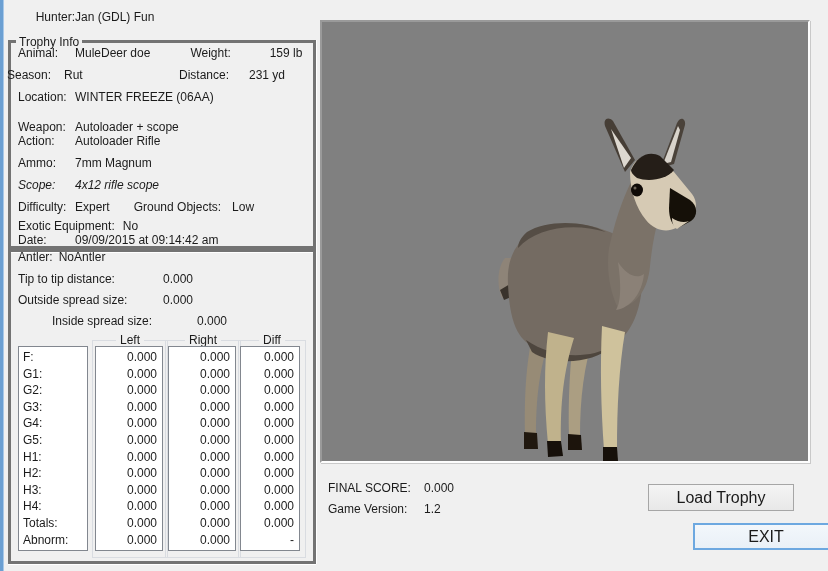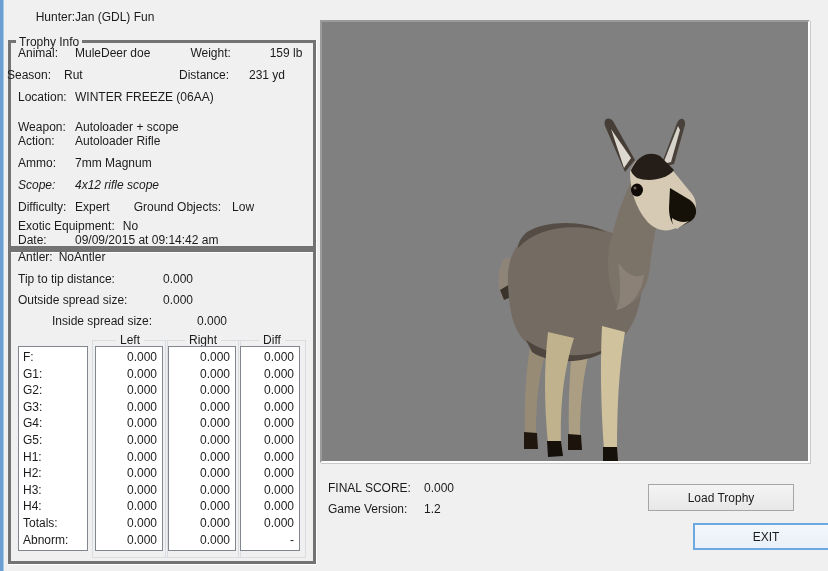--- a/index.html
+++ b/index.html
@@ -42,21 +42,21 @@
   }
   .viewport svg{display:block;width:100%;height:100%;}
 
   
   .scorerow{position:absolute;display:flex;align-items:baseline;white-space:nowrap;}
   .scorelbl{flex:0 0 96px;}
 
   
   button{
     position:absolute;left:648px;width:146px;height:27px;
-    font-family:"Liberation Sans", sans-serif;font-size:12px;color:#1b1b1b;
+    font-family:"Liberation Sans", sans-serif;font-size:16px;color:#1b1b1b;
     background:linear-gradient(#f4f4f4,#e8e8e8);
     border:1px solid #a6a6a6;
     padding:0;cursor:pointer;
   }
   button.focused{
     border:2px solid #6da8e0;
     background:linear-gradient(#f3f7fb,#e9f0f7);
   }
 </style>
 </head>

